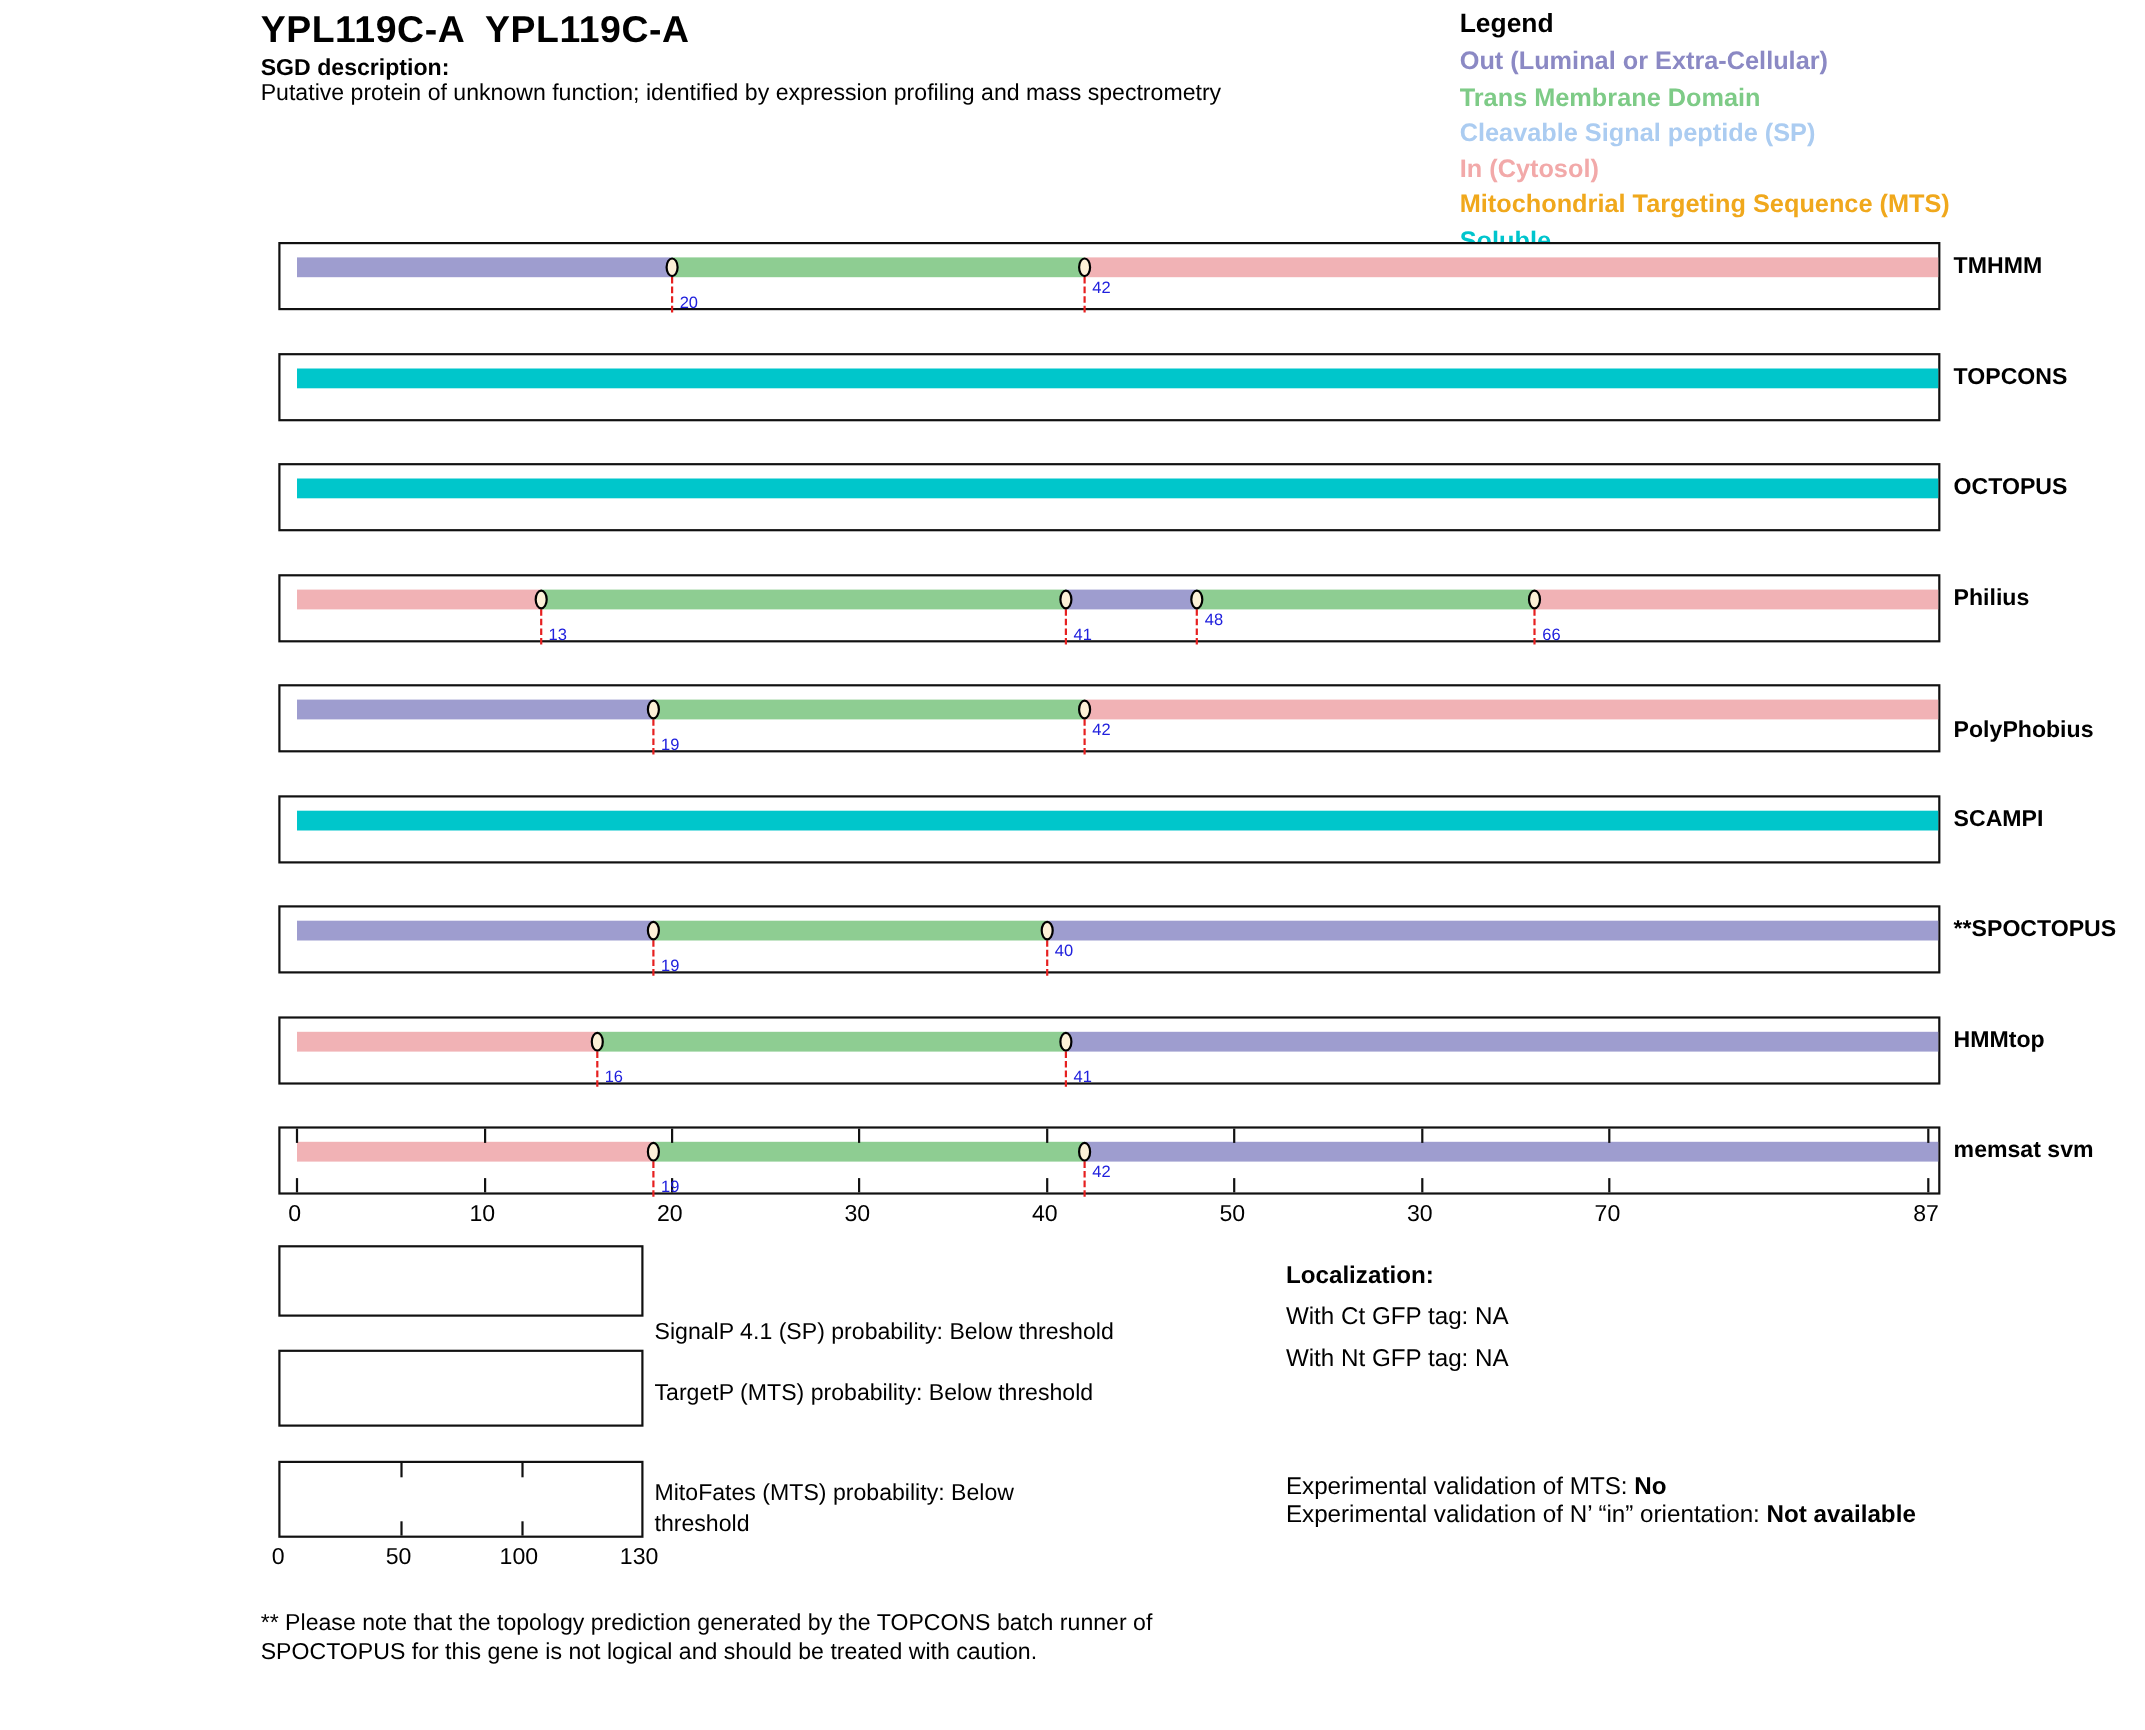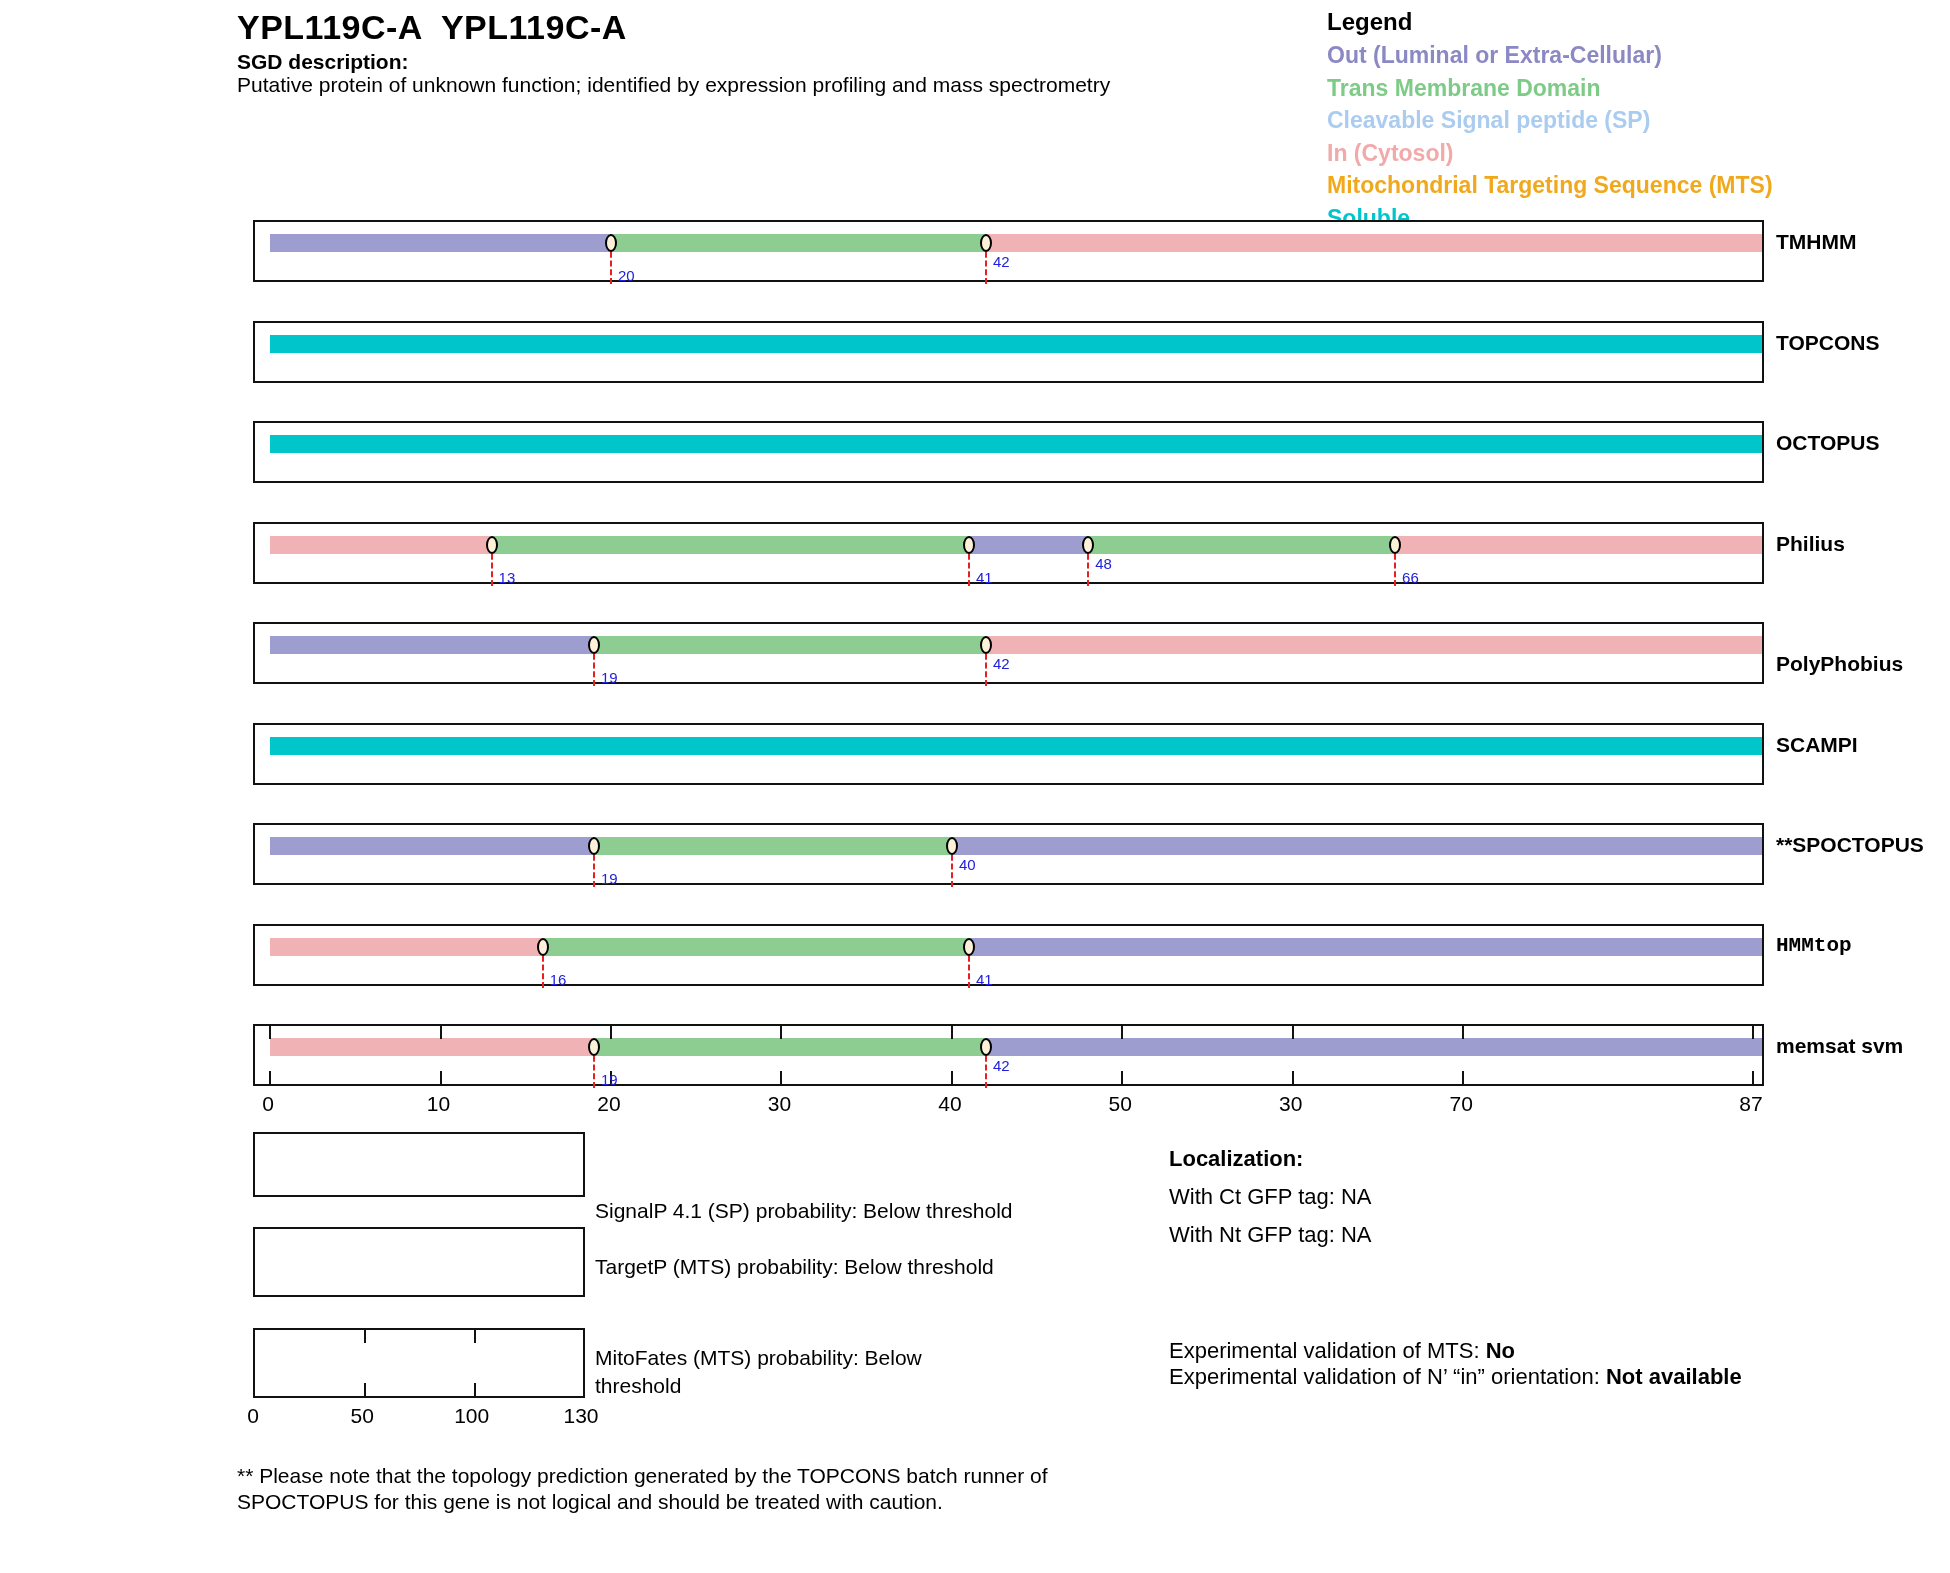--- a/index.html
+++ b/index.html
@@ -126,21 +126,21 @@
         <div class="seg" style="left: 15px; width: 272.7px; background: rgb(241, 178, 181);"></div>
         <div class="seg" style="left: 287.7px; width: 426.2px; background: rgb(142, 205, 146);"></div>
         <div class="seg" style="left: 713.9px; width: 793.1px; background: rgb(158, 157, 207);"></div>
         <div class="marker-line" style="left: 286.7px;"></div>
         <div class="marker-circle" style="left: 281.7px;"></div>
         <div class="marker-label" style="left: 294.7px; top: 46px;">16</div>
         <div class="marker-line" style="left: 712.9px;"></div>
         <div class="marker-circle" style="left: 707.9px;"></div>
         <div class="marker-label" style="left: 720.9px; top: 46px;">41</div>
       </div>
-      <div class="track-label" style="top: 933.5px; font-family: Liberation Mono, monospace;">HMMtop</div>
+      <div class="track-label" style="top: 933.5px;">HMMtop</div>
       <div class="track-box" style="left: 253px; top: 1024px; width: 1511px; height: 62px;">
         <div class="seg" style="left: 15px; width: 323.9px; background: rgb(241, 178, 181);"></div>
         <div class="seg" style="left: 338.9px; width: 392.1px; background: rgb(142, 205, 146);"></div>
         <div class="seg" style="left: 731px; width: 776px; background: rgb(158, 157, 207);"></div>
         <div class="tick" style="left: 14px; top: 0px;"></div>
         <div class="tick" style="left: 14px; bottom: 0px;"></div>
         <div class="tick" style="left: 184.5px; top: 0px;"></div>
         <div class="tick" style="left: 184.5px; bottom: 0px;"></div>
         <div class="tick" style="left: 354.9px; top: 0px;"></div>
         <div class="tick" style="left: 354.9px; bottom: 0px;"></div>

